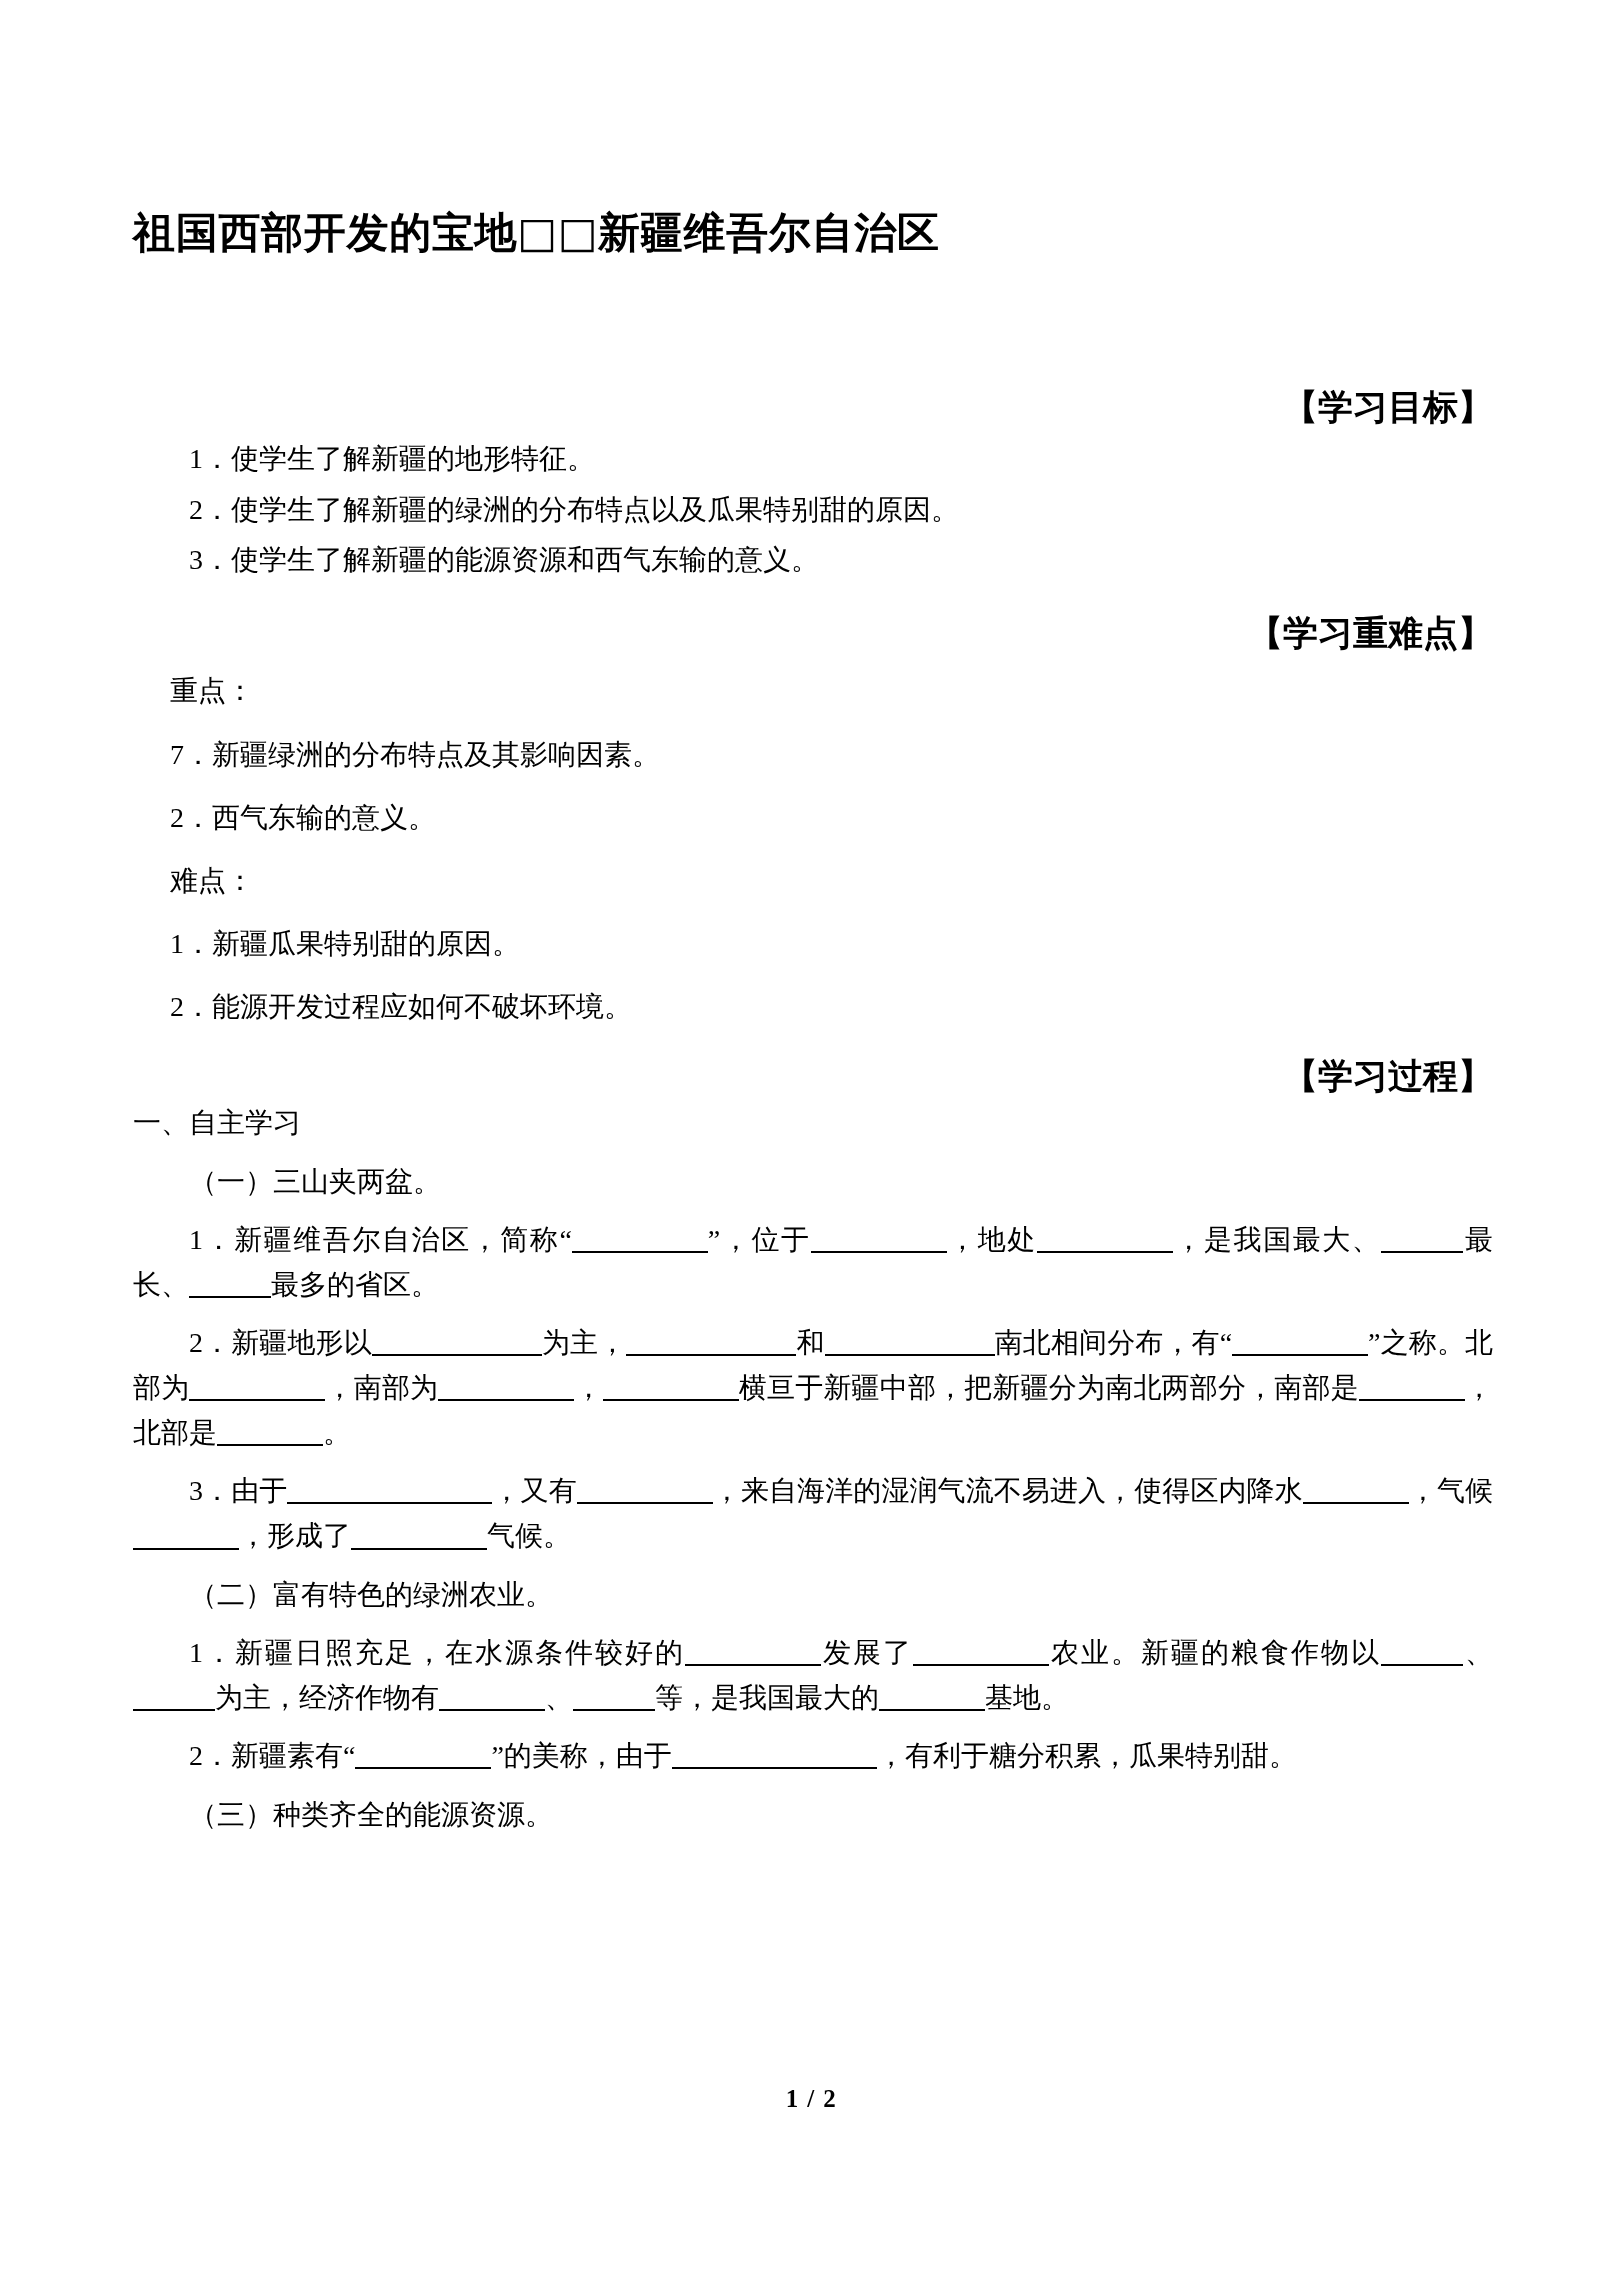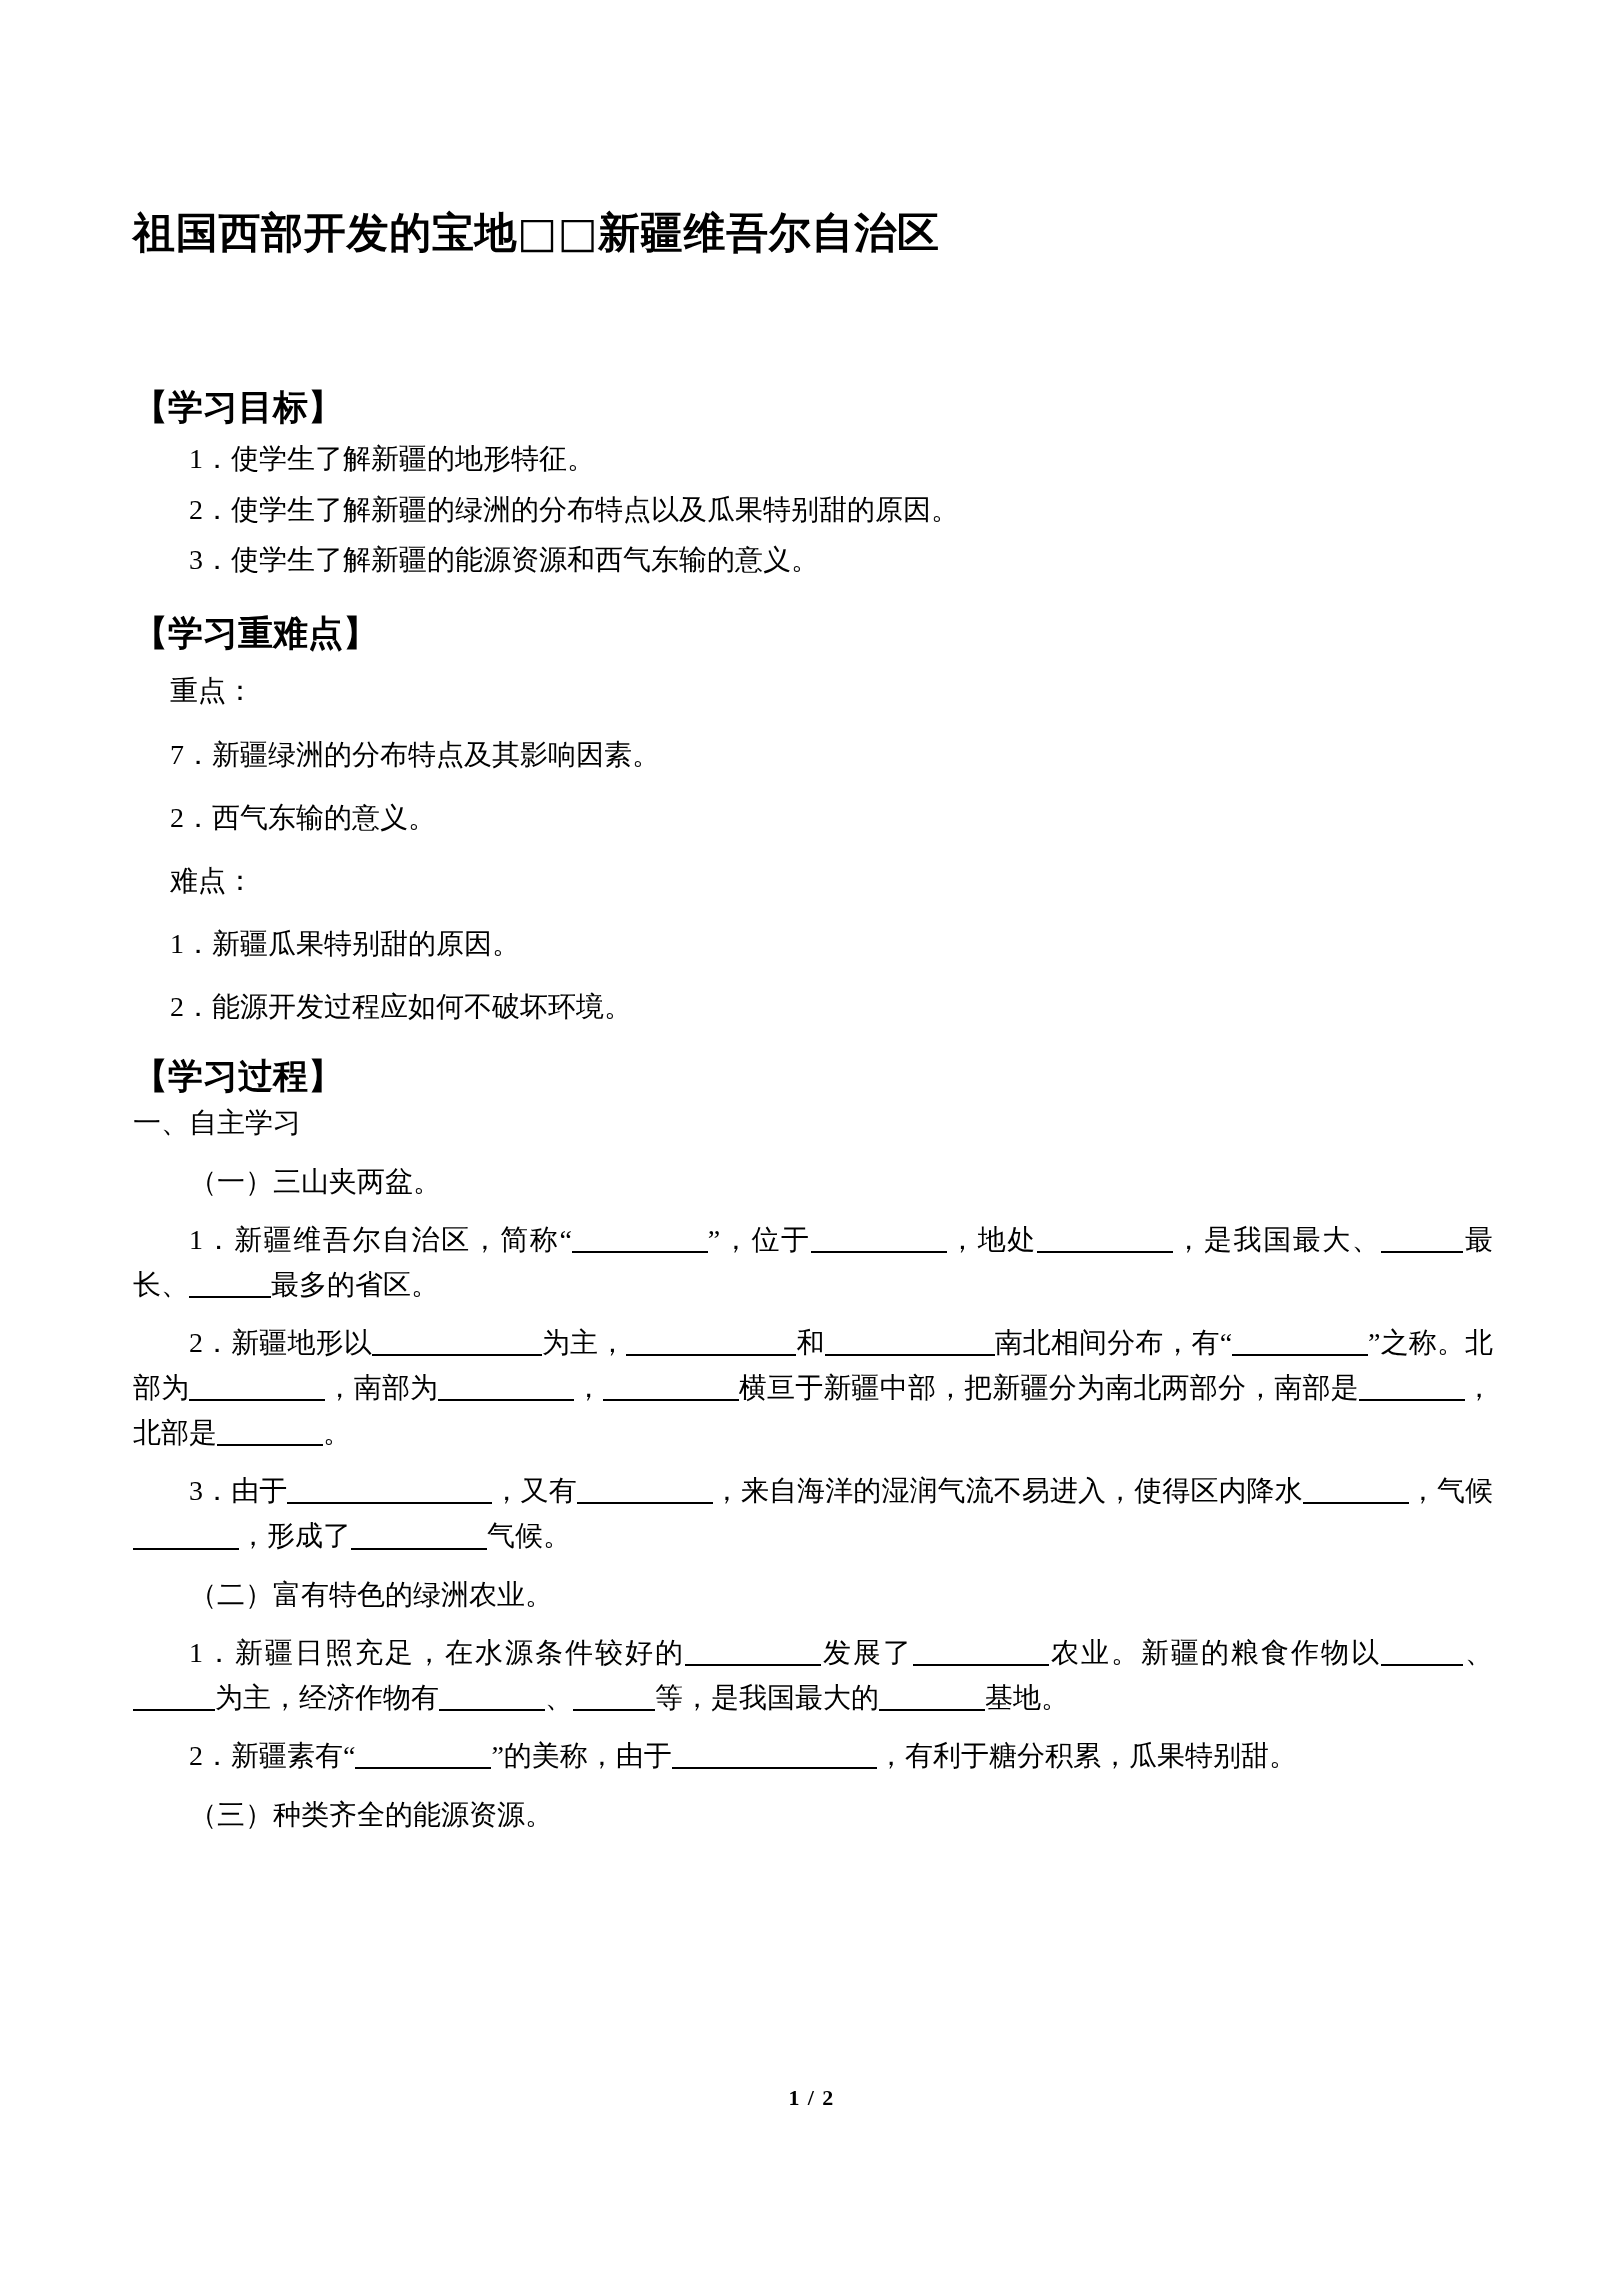--- a/index.html
+++ b/index.html
@@ -45,20 +45,21 @@
   }
 
   
   .sec-heading {
     font-family: "DejaVu Sans", "Liberation Sans", sans-serif;
     font-weight: bold;
     font-size: 35px;
     line-height: 1.0;
     margin: 0;
     letter-spacing: 0px;
+    text-align: right;
   }
   .sec-heading.goal  { margin-top: 128px; }
   .sec-heading.focus { margin-top: 33px; }
   .sec-heading.proc  { margin-top: 30px; }
 
   
   .p {
     font-size: 28px;
     line-height: 1.62;
     margin: 0;
@@ -111,21 +112,21 @@
 
   
   .footer {
     position: absolute;
     left: 0;
     right: 0;
     top: 2085px;
     text-align: center;
     font-family: "Liberation Serif", "DejaVu Serif", serif;
     font-weight: bold;
-    font-size: 22px;
+    font-size: 25px;
     letter-spacing: 1.4px;
   }
 </style>
 </head>
 <body>
 
 <div class="page">
 
   <div class="content">
 

